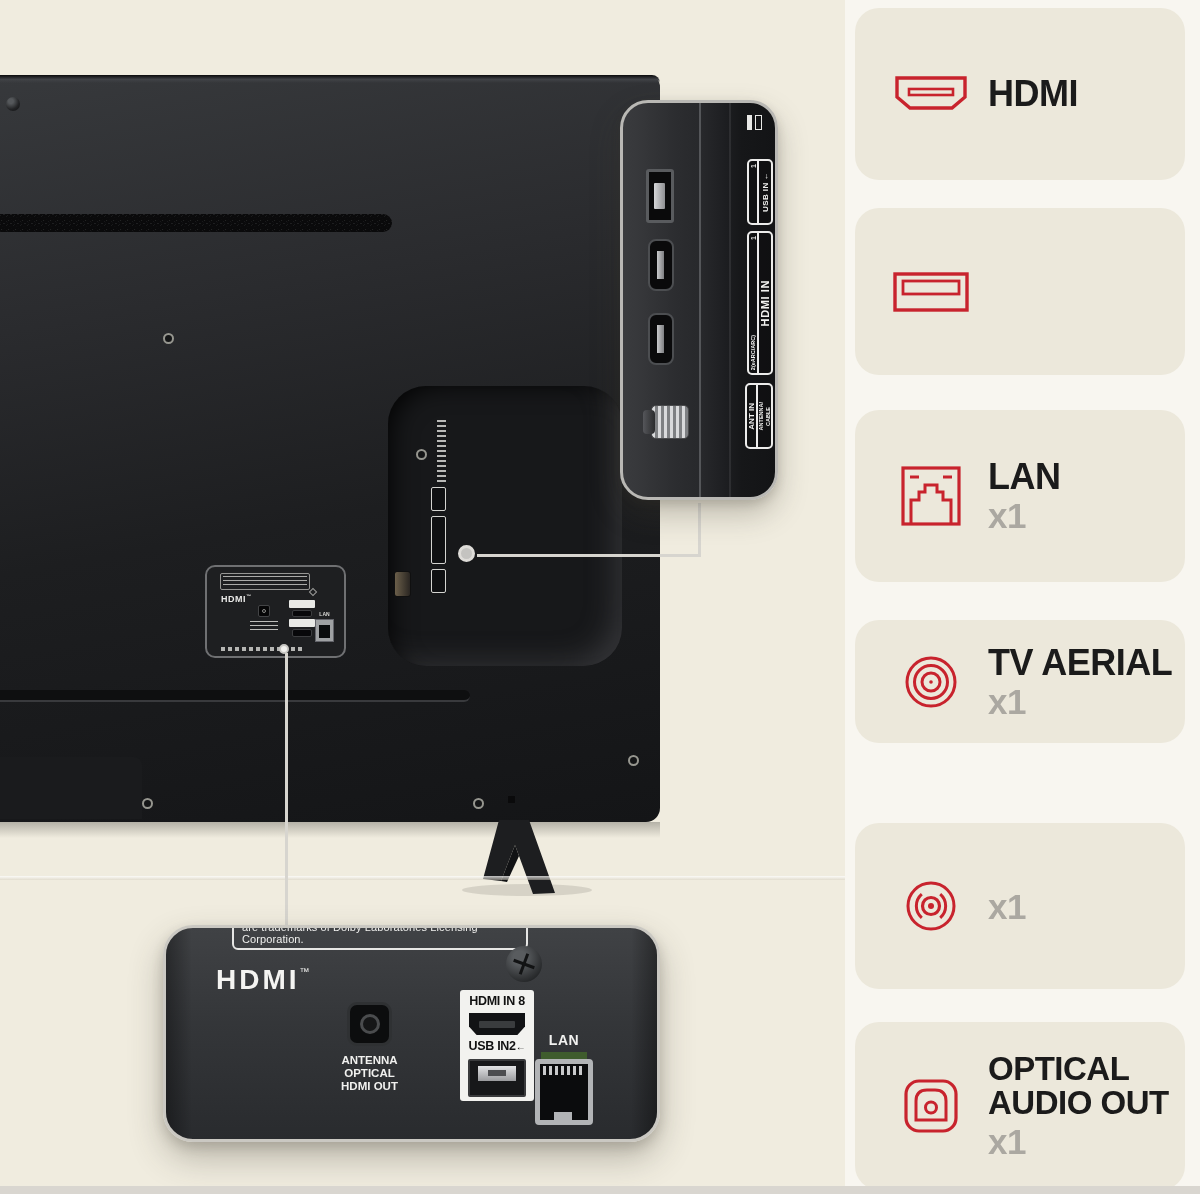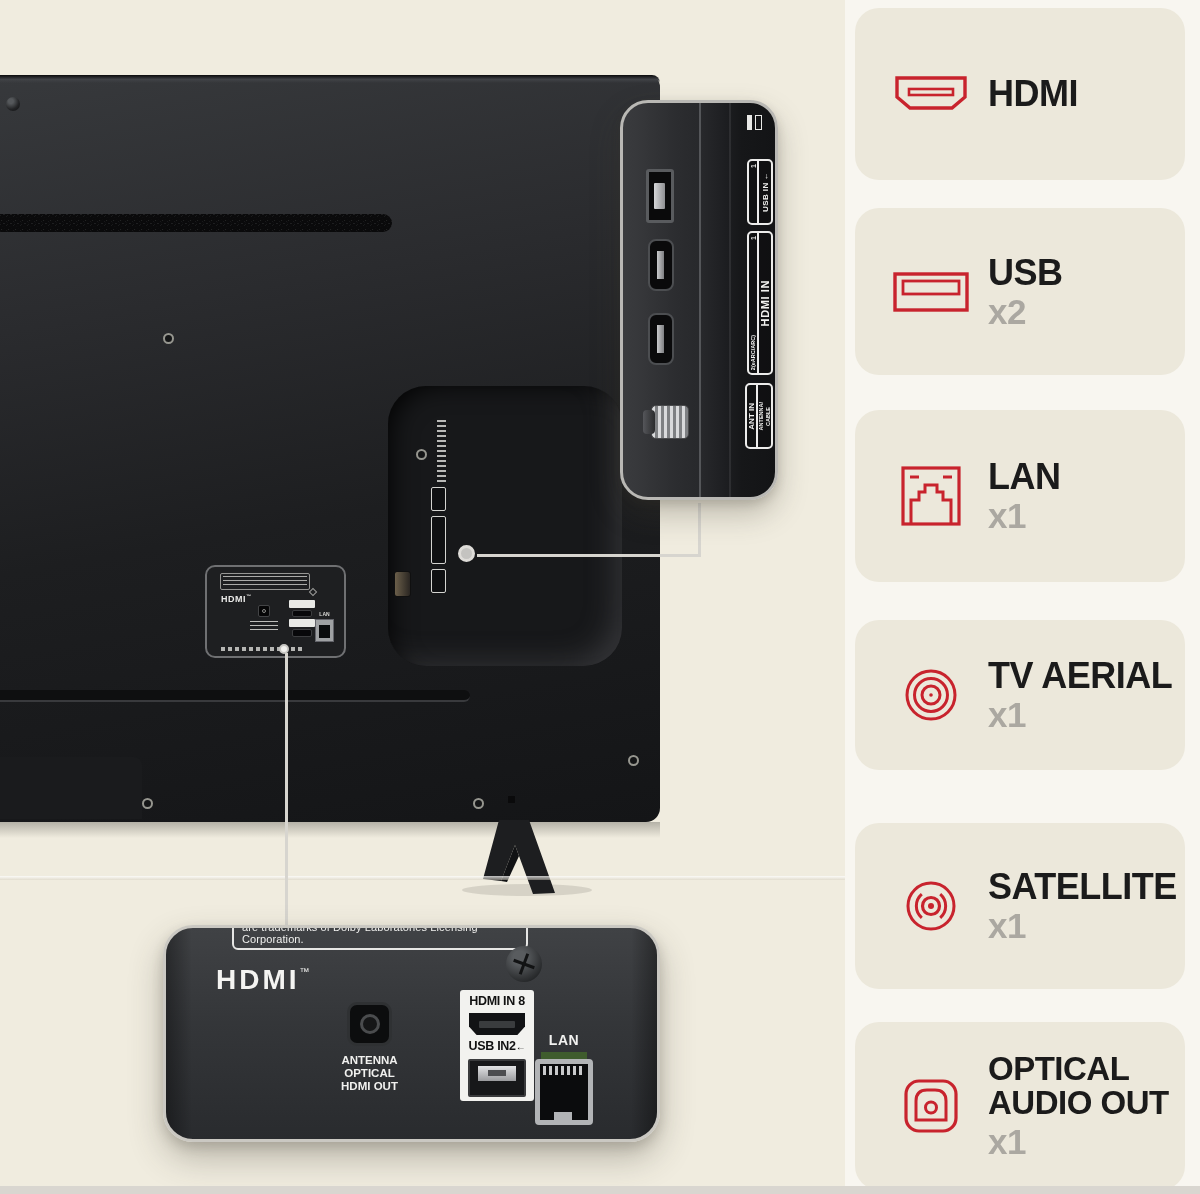--- a/index.html
+++ b/index.html
@@ -301,41 +301,37 @@
       </div>
     </div>
 
     <div class="card" style="top:208px;height:167px;">
       <div class="card-icon">
         <svg width="80" height="46" viewBox="0 0 80 46">
           <rect x="4" y="5" width="72" height="36" fill="none" stroke="#c8232d" stroke-width="3.4"></rect>
           <rect x="12" y="12" width="56" height="13" fill="none" stroke="#c8232d" stroke-width="2.8"></rect>
         </svg>
       </div>
-      <div class="card-text">
-        <div class="card-title">USB</div>
-        <div class="card-count">x2</div>
-      </div>
     </div>
 
     <div class="card" style="top:410px;height:172px;">
       <div class="card-icon">
         <svg width="66" height="66" viewBox="0 0 66 66">
           <rect x="5" y="5" width="56" height="56" fill="none" stroke="#c8232d" stroke-width="3.2"></rect>
           <path d="M12,14 h9 M45,14 h9" stroke="#c8232d" stroke-width="2.8" fill="none"></path>
           <path d="M13,61 V37 H21 V29 H27 V22 H39 V29 H45 V37 H53 V61" fill="none" stroke="#c8232d" stroke-width="3"></path>
         </svg>
       </div>
       <div class="card-text">
         <div class="card-title">LAN</div>
         <div class="card-count">x1</div>
       </div>
     </div>
 
-    <div class="card" style="top:620px;height:150px;">
+    <div class="card" style="top:620px;height:123px;">
       <div class="card-icon">
         <svg width="60" height="60" viewBox="0 0 60 60">
           <circle cx="30" cy="30" r="24" fill="none" stroke="#c8232d" stroke-width="3"></circle>
           <circle cx="30" cy="30" r="16.5" fill="none" stroke="#c8232d" stroke-width="3"></circle>
           <circle cx="30" cy="30" r="9" fill="none" stroke="#c8232d" stroke-width="3"></circle>
           <circle cx="30" cy="30" r="1.8" fill="#c8232d"></circle>
         </svg>
       </div>
       <div class="card-text">
         <div class="card-title">TV AERIAL</div>
@@ -347,21 +343,20 @@
       <div class="card-icon">
         <svg width="60" height="60" viewBox="0 0 60 60">
           <circle cx="30" cy="30" r="23" fill="none" stroke="#c8232d" stroke-width="3"></circle>
           <path d="M39.2,18.2 A15.5,15.5 0 0 1 39.2,41.8" fill="none" stroke="#c8232d" stroke-width="3"></path>
           <path d="M20.8,41.8 A15.5,15.5 0 0 1 20.8,18.2" fill="none" stroke="#c8232d" stroke-width="3"></path>
           <circle cx="30" cy="30" r="8.5" fill="none" stroke="#c8232d" stroke-width="3.2"></circle>
           <circle cx="30" cy="30" r="3" fill="#c8232d"></circle>
         </svg>
       </div>
       <div class="card-text">
-        <div class="card-title">SATELLITE</div>
         <div class="card-count">x1</div>
       </div>
     </div>
 
     <div class="card" style="top:1022px;height:168px;">
       <div class="card-icon">
         <svg width="60" height="60" viewBox="0 0 60 60">
           <rect x="5" y="5" width="50" height="50" rx="13" fill="none" stroke="#c8232d" stroke-width="3.2"></rect>
           <path d="M15,44 V25 Q15,14 26,14 H34 Q45,14 45,25 V44 Z" fill="none" stroke="#c8232d" stroke-width="3"></path>
           <circle cx="30" cy="31.5" r="5.5" fill="none" stroke="#c8232d" stroke-width="3"></circle>

